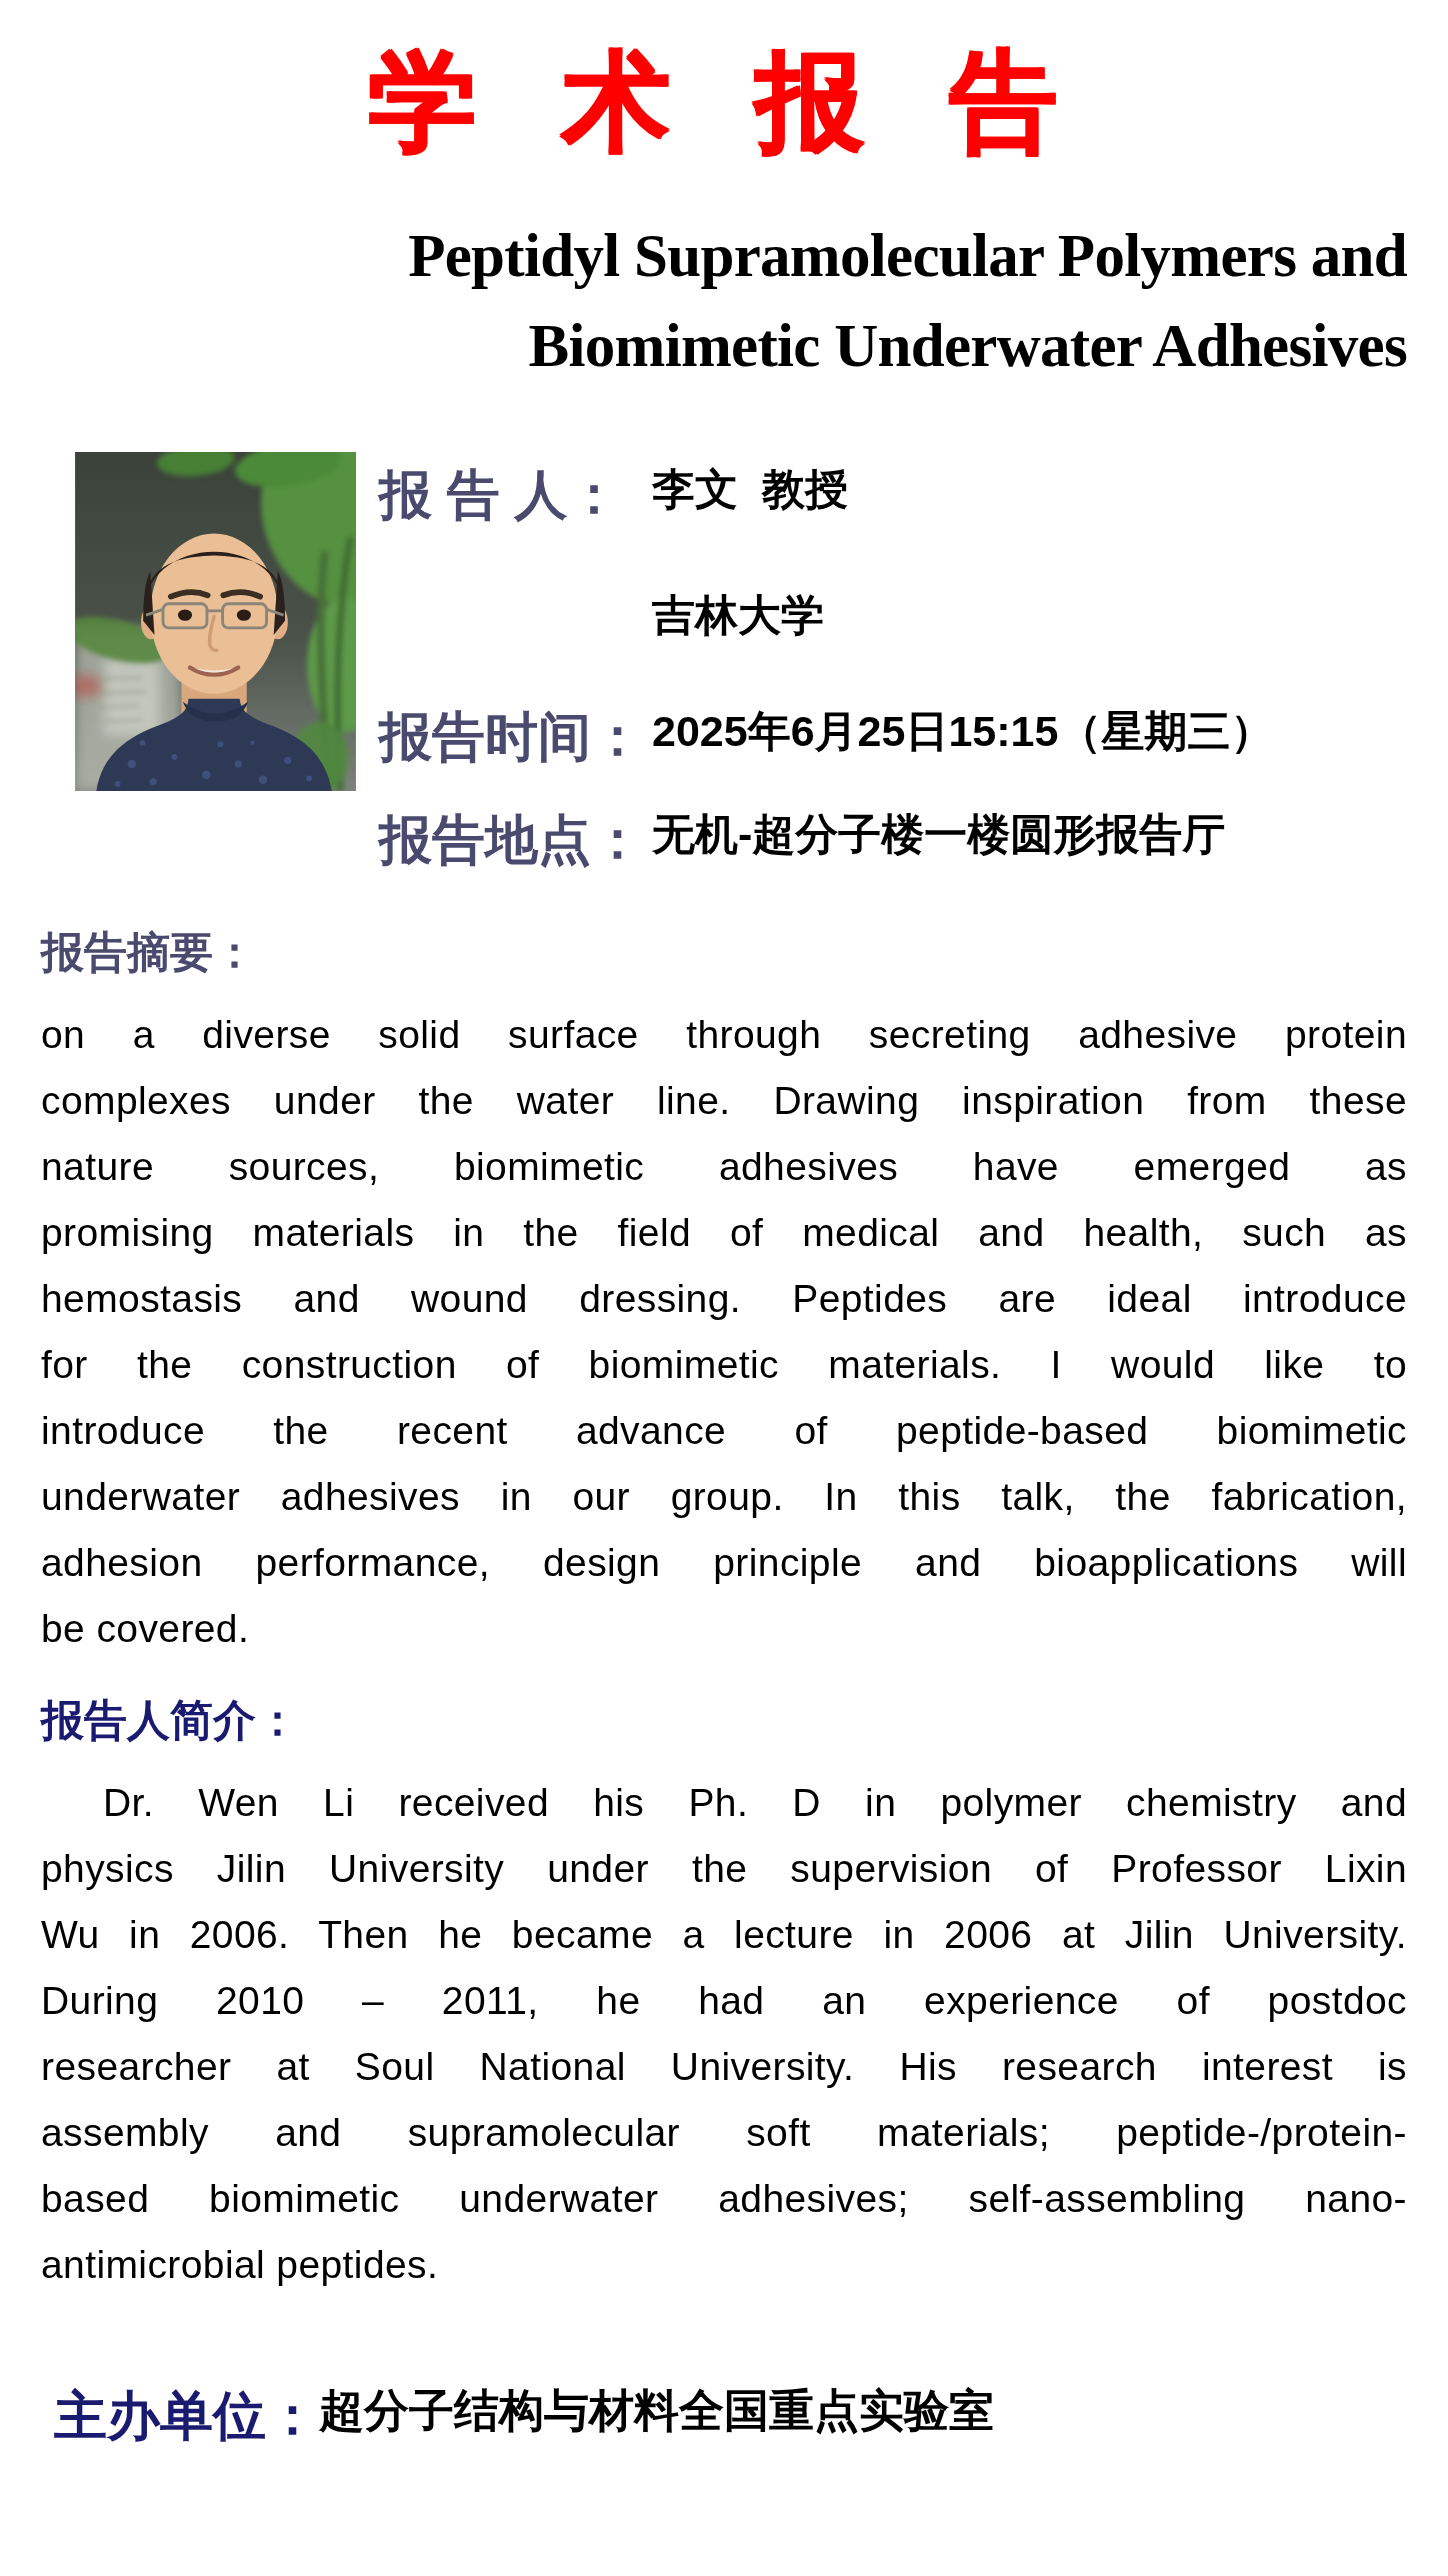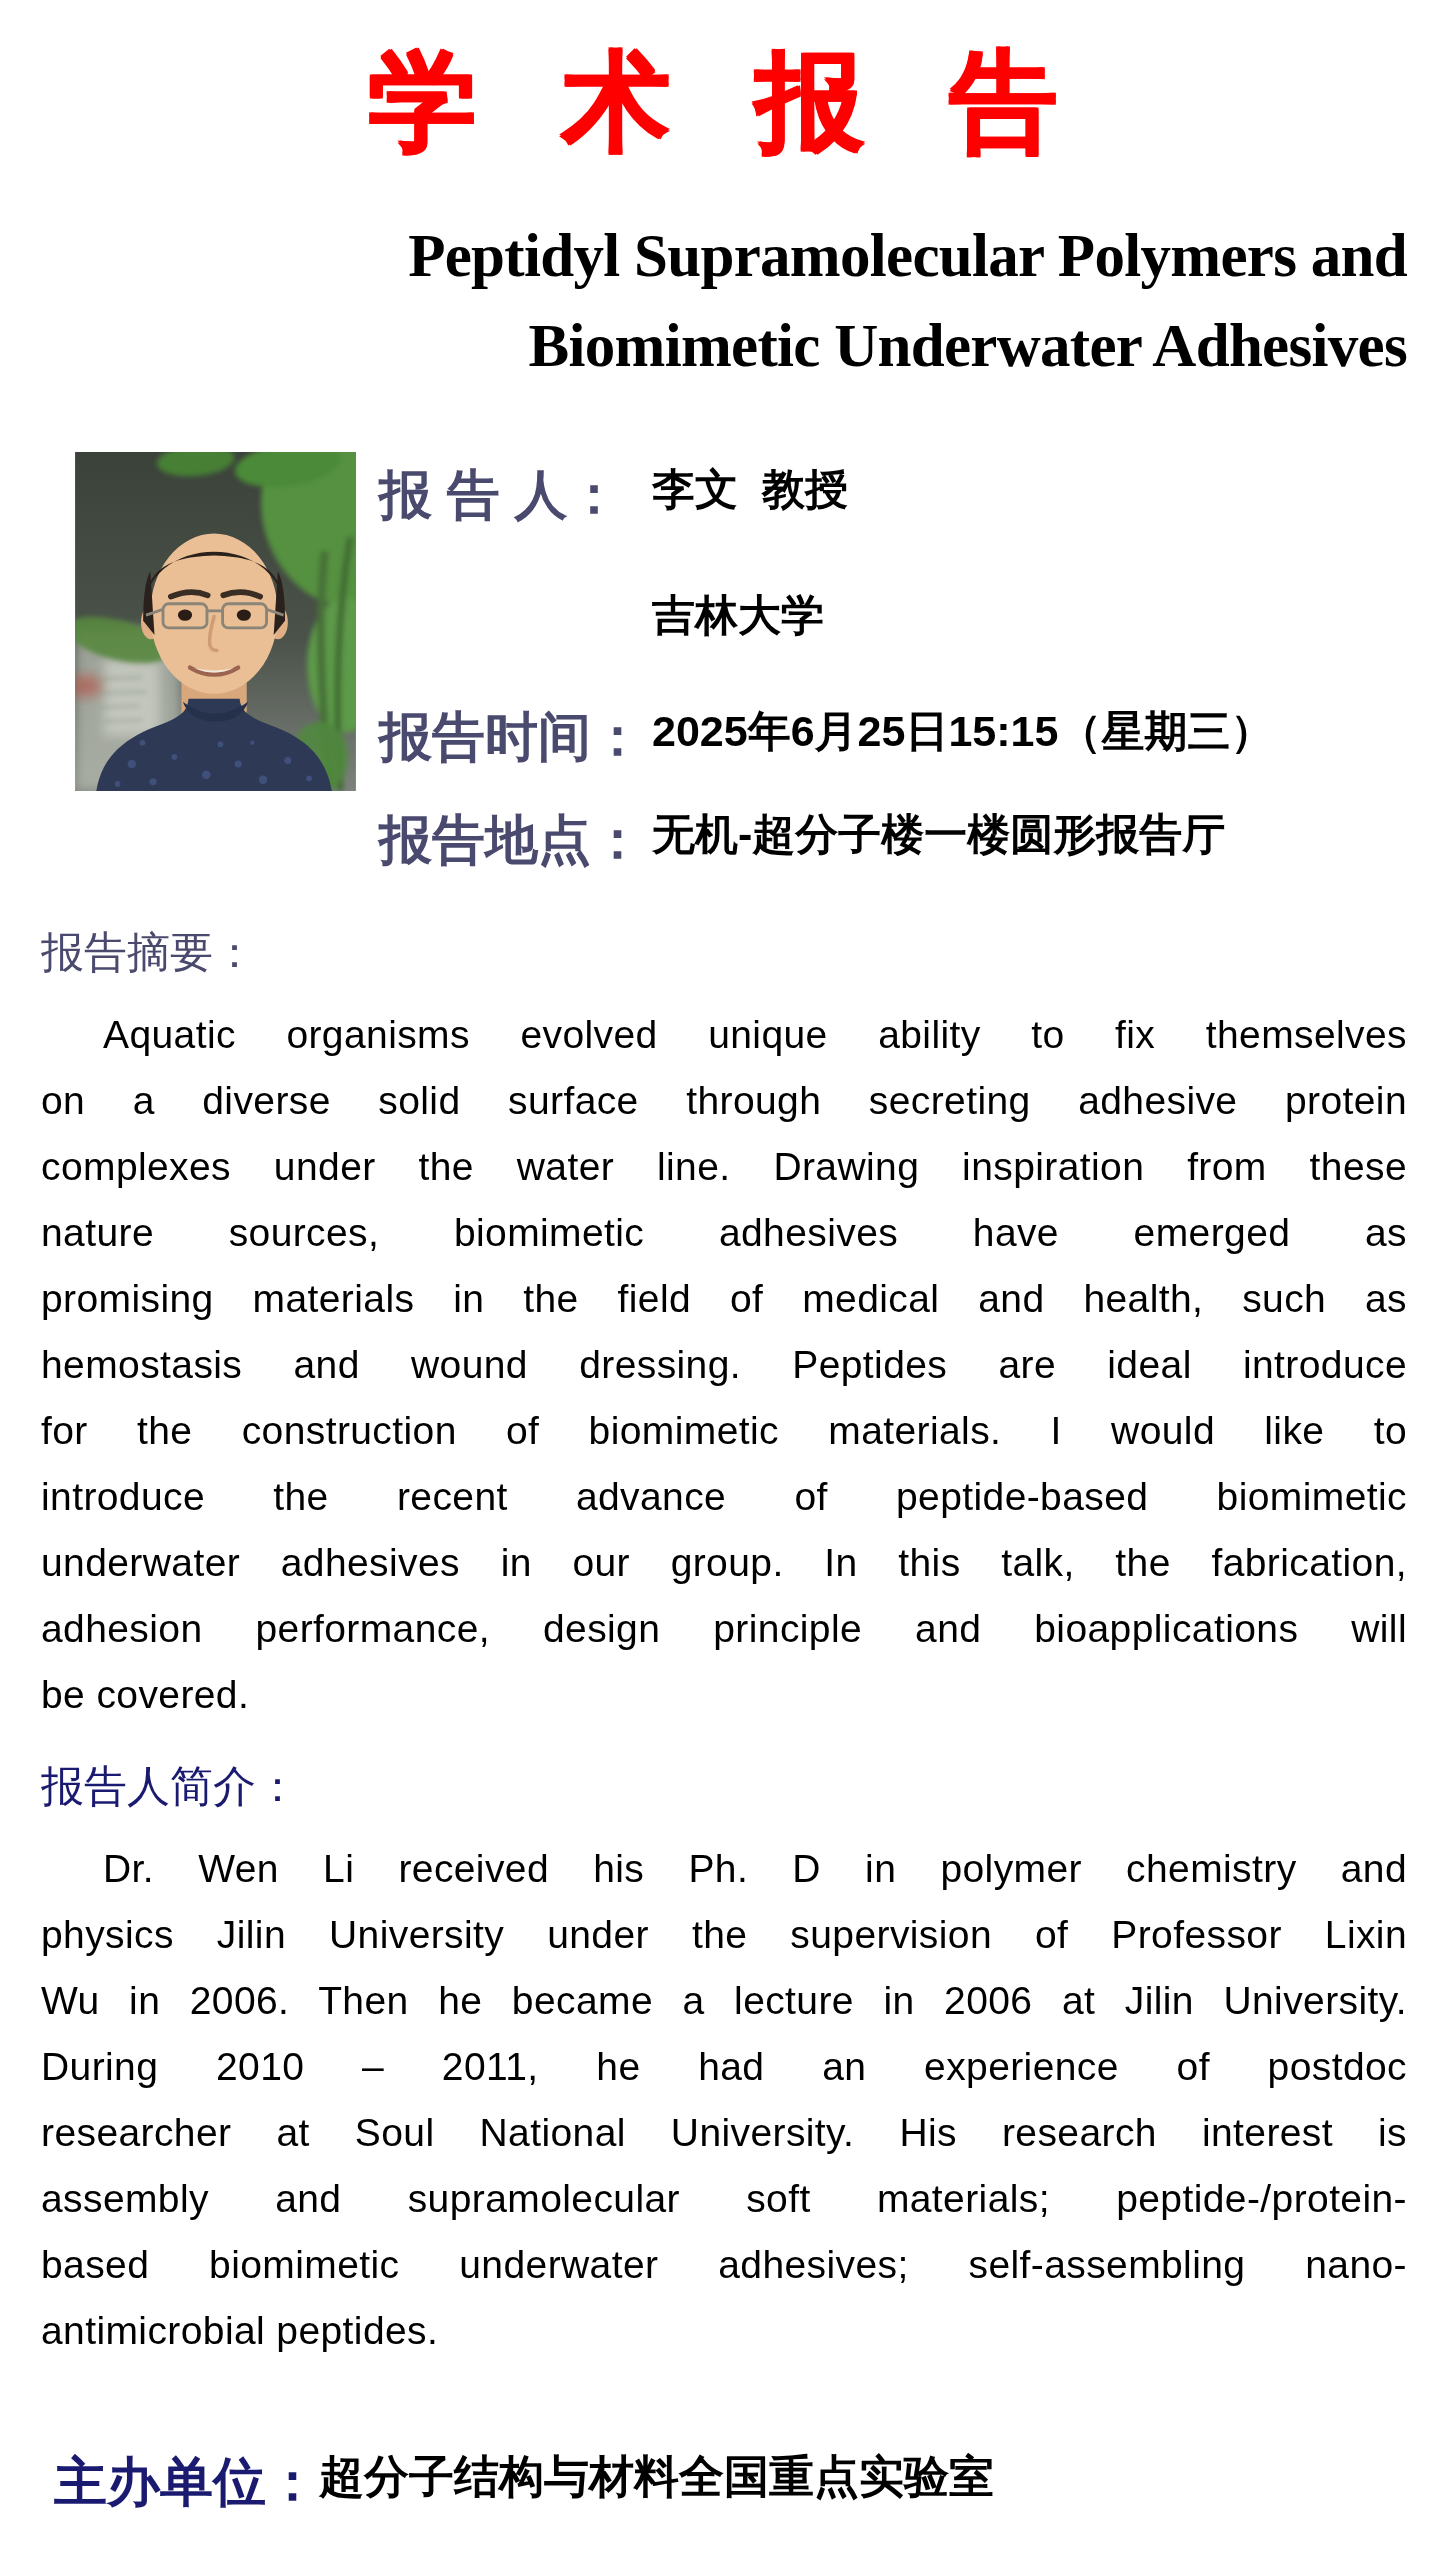--- a/index.html
+++ b/index.html
@@ -68,21 +68,21 @@
     font-weight:bold;
     font-size:43px;
     line-height:1.0;
     color:var(--body-text);
     white-space:pre;
   }
   .row-gap-lg{margin-top:73px;}
   .row-gap-md{margin-top:50px;}
   
   .section-heading{
-    font-weight:normal;
+    font-weight:bold;
     font-size:43px;
     line-height:1.0;
     color:var(--label-slate);
   }
   .section-heading.navy{color:var(--heading-navy);}
   
   .paragraph{
     margin-top:28px;
     color:var(--body-text);
   }
@@ -221,21 +221,20 @@
       <div class="info-row row-gap-md">
         <div class="info-label">报告地点：</div>
         <div class="info-value">无机-超分子楼一楼圆形报告厅</div>
       </div>
     </div>
   </div>
 
   <div class="abstract-section">
     <div class="section-heading">报告摘要：</div>
     <div class="paragraph">
-        <div class="jline first">Aquatic organisms evolved unique ability to fix themselves</div>
         <div class="jline">on a diverse solid surface through secreting adhesive protein</div>
         <div class="jline">complexes under the water line. Drawing inspiration from these</div>
         <div class="jline">nature sources, biomimetic adhesives have emerged as</div>
         <div class="jline">promising materials in the field of medical and health, such as</div>
         <div class="jline">hemostasis and wound dressing. Peptides are ideal introduce</div>
         <div class="jline">for the construction of biomimetic materials. I would like to</div>
         <div class="jline">introduce the recent advance of peptide-based biomimetic</div>
         <div class="jline">underwater adhesives in our group. In this talk, the fabrication,</div>
         <div class="jline">adhesion performance, design principle and bioapplications will</div>
         <div class="jline last">be covered.</div>

